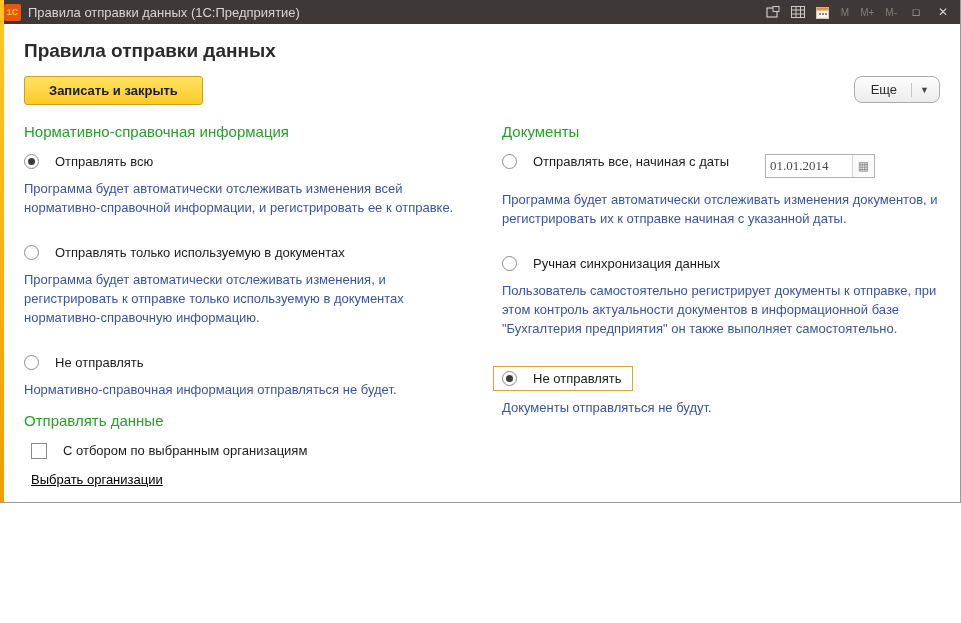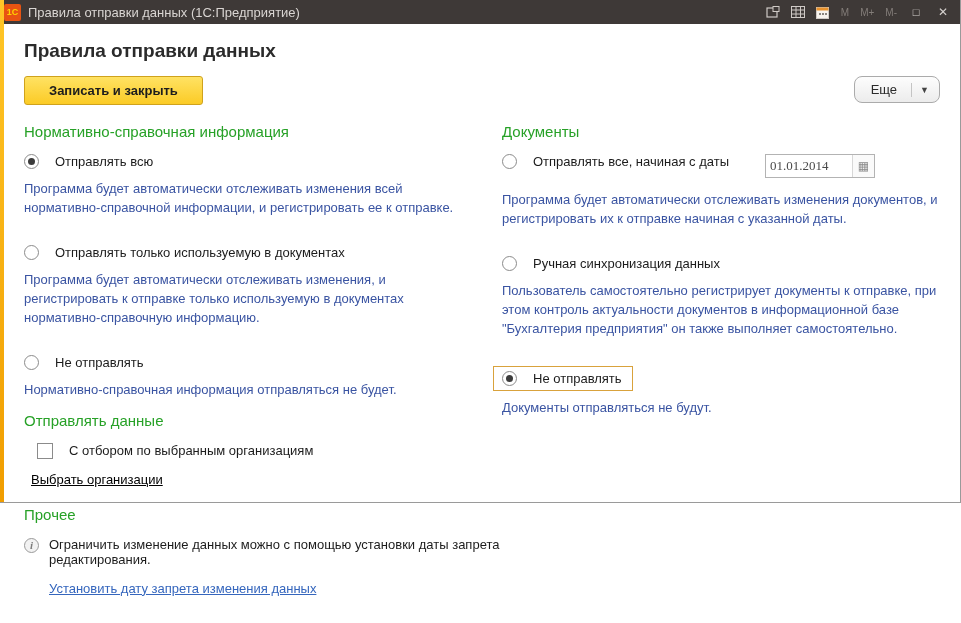--- a/index.html
+++ b/index.html
@@ -155,39 +155,29 @@
 
           <div class="radio-row">
             <span class="radio"></span>
             <span class="lbl">Не отправлять</span>
           </div>
           <p class="hint short">Нормативно-справочная информация отправляться не будет.</p>
         </div>
 
         <div class="section">
           <h2 class="group-heading">Отправлять данные</h2>
-          <div class="check-row" style="margin-left:13px;">
+          <div class="check-row" style="margin-left:7px;">
             <span class="checkbox"></span>
             <span class="lbl">С отбором по выбранным организациям</span>
           </div>
           <div style="margin:6px 0 18px 7px;">
             <span class="link disabled">Выбрать организации</span>
           </div>
         </div>
 
-        <div class="section">
-          <h2 class="group-heading">Прочее</h2>
-          <div class="info-row">
-            <span class="info-icon">i</span>
-            <span class="info-text">Ограничить изменение данных можно с помощью установки даты запрета редактирования.</span>
-          </div>
-          <div class="other-links">
-            <span class="link blue">Установить дату запрета изменения данных</span>
-          </div>
-        </div>
       </div>
 
       <div class="col-right">
         <div class="section">
           <h2 class="group-heading">Документы</h2>
 
           <div class="radio-row" style="margin-bottom:13px;">
             <span class="radio"></span>
             <span class="lbl">Отправлять все, начиная с даты</span>
             <span class="date-group">

